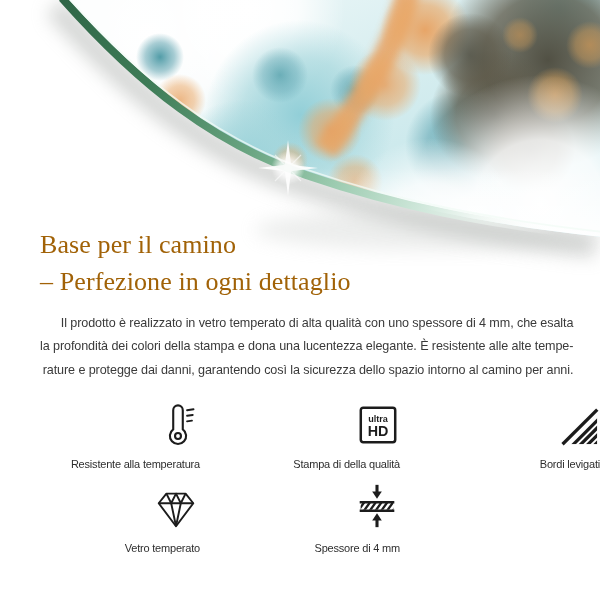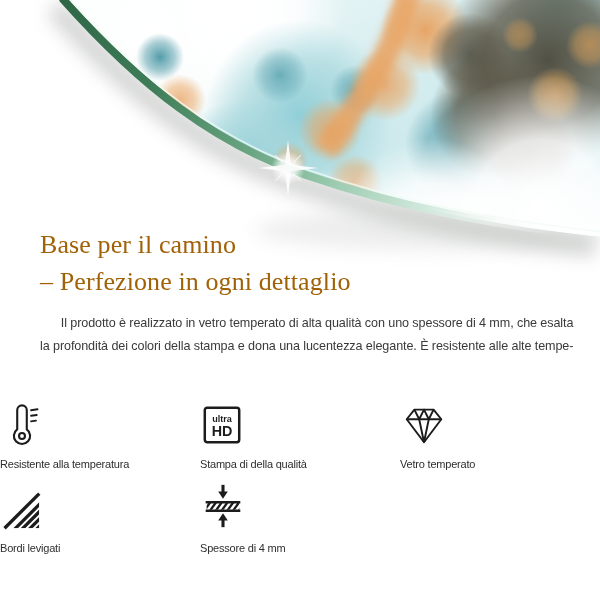--- a/index.html
+++ b/index.html
@@ -18,21 +18,21 @@
   }
   .description{
     position:absolute;left:40px;top:312px;z-index:2;
     font-size:12.6px;line-height:23.4px;color:#3a3a3a;letter-spacing:-.1px;
   }
   .description div{white-space:nowrap;text-align:right;}
   .features{
     position:absolute;left:0;top:397px;width:600px;z-index:2;
     display:grid;grid-template-columns:repeat(3,1fr);row-gap:10px;
   }
-  .feature{display:flex;flex-direction:column;align-items:flex-start;height:74px;}
+  .feature{display:flex;flex-direction:column;align-items:flex-end;height:74px;}
   .icon-box{height:50px;display:flex;align-items:flex-end;justify-content:center;}
   .feature-label{
     margin-top:11px;font-size:11px;letter-spacing:-.2px;color:#2e2e2e;white-space:nowrap;
   }
   svg{display:block;}
 </style>
 </head>
 <body>
 
 <div class="hero">
@@ -157,20 +157,21 @@
 </div>
 
 <div class="title">
   <div>Base per il camino</div>
   <div>– Perfezione in ogni dettaglio</div>
 </div>
 
 <div class="description">
   <div>Il prodotto è realizzato in vetro temperato di alta qualità con uno spessore di 4 mm, che esalta</div>
   <div>la profondità dei colori della stampa e dona una lucentezza elegante. È resistente alle alte tempe-</div>
+  <div>rature e protegge dai danni, garantendo così la sicurezza dello spazio intorno al camino per anni.</div>
 </div>
 
 <div class="features">
 
   <div class="feature">
     <div class="icon-box">
       <svg width="44" height="44" viewBox="0 0 46 46" fill="none" stroke="#1c1c1c" stroke-width="2.2" stroke-linecap="round">
         <path d="M18,27.5 L18,7.5 A5,5 0 0 1 28,7.5 L28,27.5 A8.5,8.5 0 1 1 18,27.5 Z"></path>
         <circle cx="23" cy="34.5" r="3.1"></circle>
         <path d="M32.5,7.6 L39.2,6.6 M32.5,13.4 L38.4,12.5 M32.5,19.2 L37.6,18.4" stroke-width="2"></path>
@@ -183,51 +184,51 @@
     <div class="icon-box">
       <svg width="44" height="44" viewBox="0 0 46 46">
         <rect x="5" y="5" width="36" height="36" rx="2.5" fill="none" stroke="#1c1c1c" stroke-width="2.6"></rect>
         <text x="23" y="19.5" text-anchor="middle" font-family="Liberation Sans, sans-serif" font-size="9.5" font-weight="600" fill="#1c1c1c">ultra</text>
         <text x="23" y="34.5" text-anchor="middle" font-family="Liberation Sans, sans-serif" font-size="15" font-weight="700" fill="#1c1c1c">HD</text>
       </svg>
     </div>
     <div class="feature-label">Stampa di della qualità</div>
   </div>
 
-
-  <div class="feature">
-    <div class="icon-box">
-      <svg width="48" height="44" viewBox="0 0 50 44" fill="none" stroke="#1c1c1c" stroke-width="2" stroke-linejoin="round">
-        <path d="M7,16 L15,6 L35,6 L43,16 L25,40 Z"></path>
-        <path d="M7,16 L43,16"></path>
-        <path d="M15,6 L20,16 L25,6 L30,16 L35,6"></path>
-        <path d="M20,16 L25,40 M30,16 L25,40"></path>
-      </svg>
-    </div>
-    <div class="feature-label">Vetro temperato</div>
-  </div>
 
   <div class="feature">
     <div class="icon-box">
       <svg width="42" height="42" viewBox="0 0 46 46">
         <defs>
             <clipPath id="triClip">
               <path d="M5,43 L43,5 L43,43 Z"></path>
             </clipPath>
           </defs>
         <path d="M5,43 L43,5" stroke="#1c1c1c" stroke-width="3.6"></path>
         <g clip-path="url(#triClip)" stroke="#1c1c1c" stroke-width="3.6">
           <path d="M15,45 L45,15"></path>
           <path d="M23,45 L45,23"></path>
           <path d="M31,45 L45,31"></path>
           <path d="M39,45 L45,39"></path>
         </g>
       </svg>
     </div>
     <div class="feature-label">Bordi levigati</div>
+  </div>
+
+  <div class="feature">
+    <div class="icon-box">
+      <svg width="48" height="44" viewBox="0 0 50 44" fill="none" stroke="#1c1c1c" stroke-width="2" stroke-linejoin="round">
+        <path d="M7,16 L15,6 L35,6 L43,16 L25,40 Z"></path>
+        <path d="M7,16 L43,16"></path>
+        <path d="M15,6 L20,16 L25,6 L30,16 L35,6"></path>
+        <path d="M20,16 L25,40 M30,16 L25,40"></path>
+      </svg>
+    </div>
+    <div class="feature-label">Vetro temperato</div>
   </div>
 
   <div class="feature">
     <div class="icon-box">
       <svg width="46" height="50" viewBox="0 0 46 52">
         <defs>
             <clipPath id="barClip">
               <rect x="6" y="23" width="34" height="7"></rect>
             </clipPath>
           </defs>

